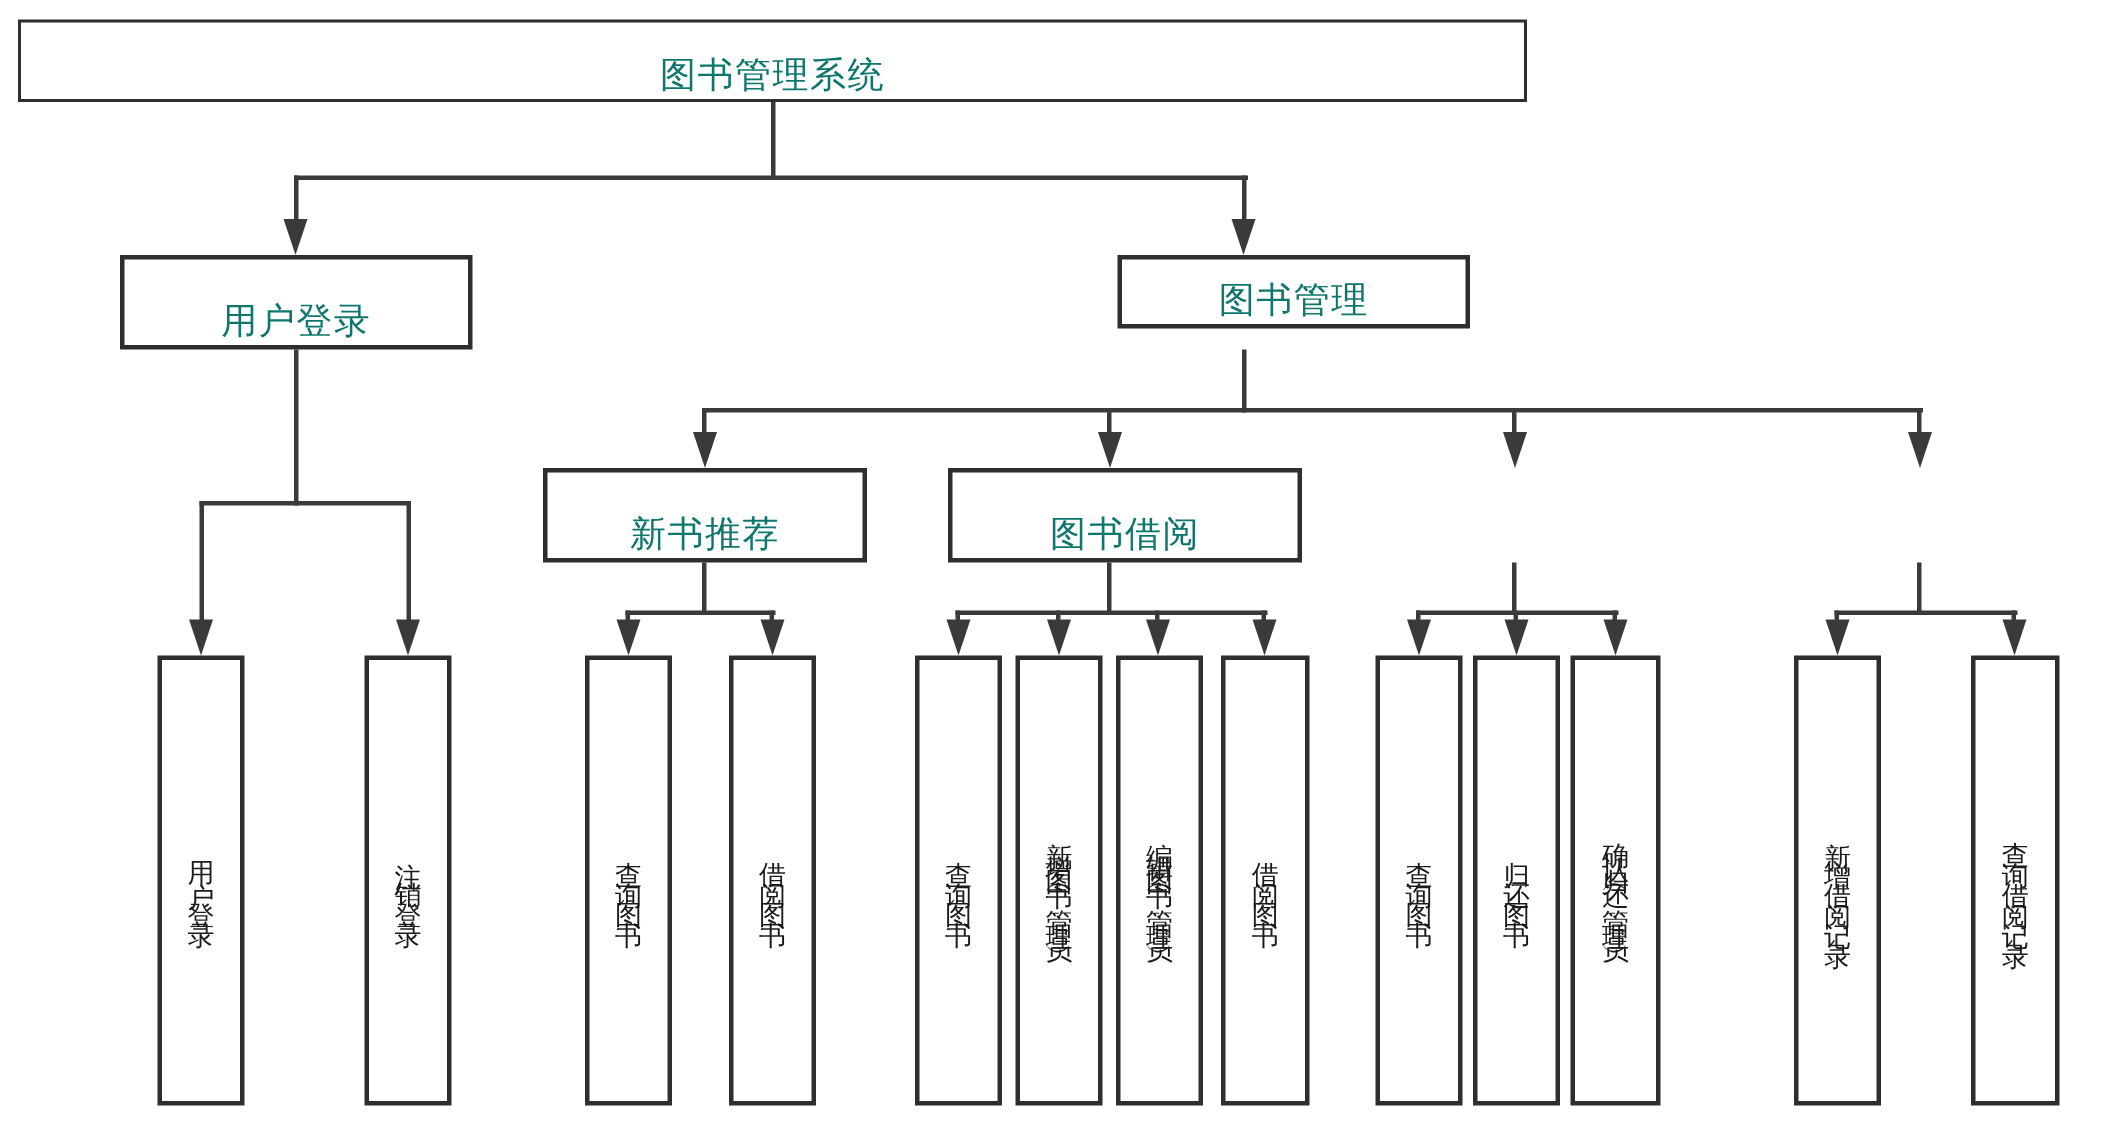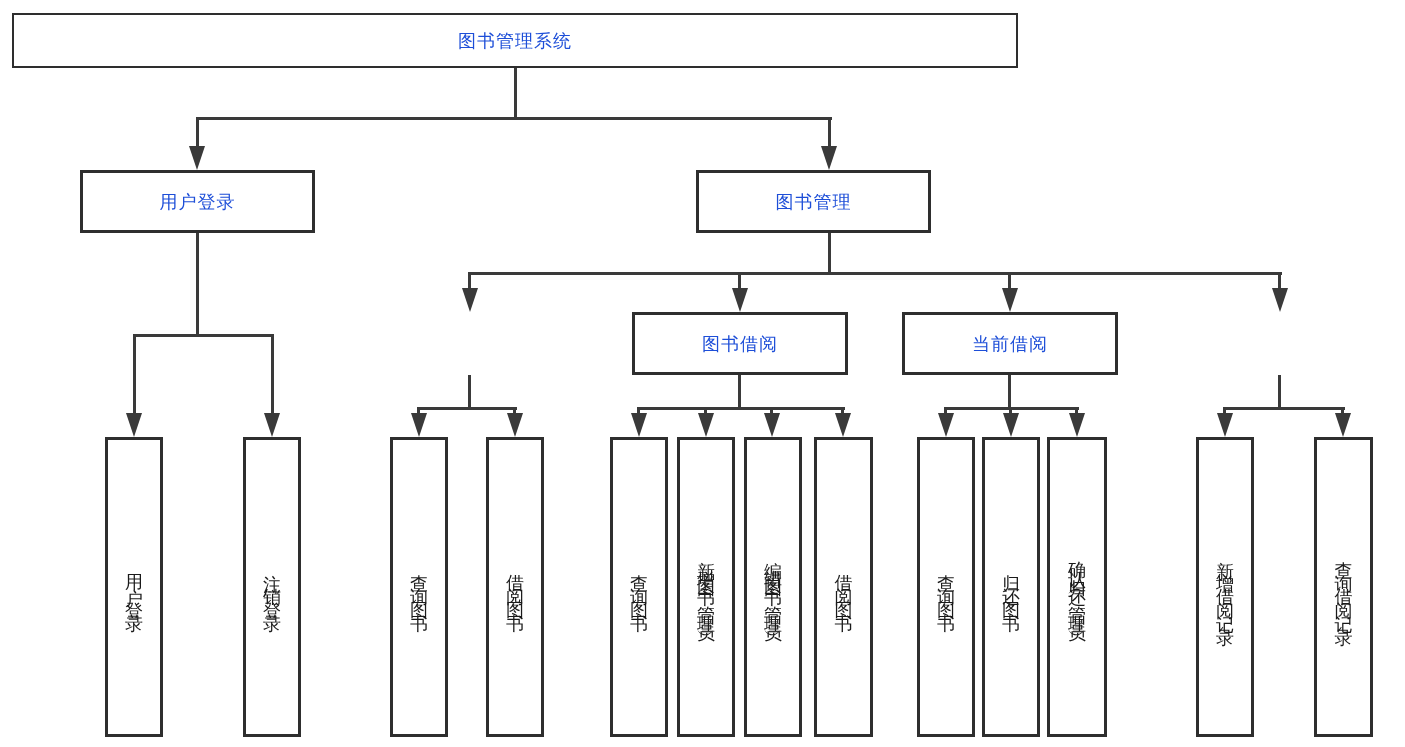--- a/index.html
+++ b/index.html
@@ -2,22 +2,22 @@
 <html><head>
 <meta charset="utf-8">
 <style>
   html,body{margin:0;padding:0;background:#ffffff;}
   #stage{
     position:relative;width:1405px;height:747px;background:#ffffff;
     font-family:"Liberation Sans","DejaVu Sans",sans-serif;color:#1a1a1a;overflow:hidden;
   }
   .box{
     position:absolute;background:#ffffff;border:3px solid #2e2e2e;box-sizing:border-box;
-    display:flex;align-items:center;justify-content:center;
-    font-size:18px;letter-spacing:1px;color:#1d4ed8;
+    display:flex;align-items:flex-end;justify-content:center;
+    font-size:24px;letter-spacing:1px;color:#0f766e;
   }
   .box.root{border-width:2px;}
   .vbox{
     position:absolute;background:#ffffff;border:3px solid #2e2e2e;box-sizing:border-box;
     display:flex;align-items:center;justify-content:center;
     font-size:18px;color:#1a1a1a;
   }
   .vbox span{
     writing-mode:vertical-rl;text-orientation:mixed;
     letter-spacing:0.75em;line-height:1;white-space:nowrap;
@@ -40,32 +40,32 @@
 <div id="stage">
 
   <div class="box root" style="left:12px;top:13px;width:1006px;height:55px;">
     <span>图书管理系统</span>
   </div>
 
   <div class="box" style="left:80px;top:170px;width:235px;height:63px;">
     <span>用户登录</span>
   </div>
 
-  <div class="box" style="left:696px;top:170px;width:235px;height:63px;">
+  <div class="box" style="left:745px;top:170px;width:235px;height:49px;">
     <span>图书管理</span>
   </div>
 
+  <div class="box" style="left:362px;top:312px;width:216px;height:63px;">
+    <span>新书推荐</span>
+  </div>
 
-  <div class="box" style="left:632px;top:312px;width:216px;height:63px;">
+  <div class="box" style="left:632px;top:312px;width:236px;height:63px;">
     <span>图书借阅</span>
   </div>
 
-  <div class="box" style="left:902px;top:312px;width:216px;height:63px;">
-    <span>当前借阅</span>
-  </div>
 
 
   <div class="vbox" style="left:105px;top:437px;width:58px;height:300px;">
     <span>用户登录</span>
   </div>
   <div class="vbox" style="left:243px;top:437px;width:58px;height:300px;">
     <span>注销登录</span>
   </div>
 
   <div class="vbox" style="left:390px;top:437px;width:58px;height:300px;">

